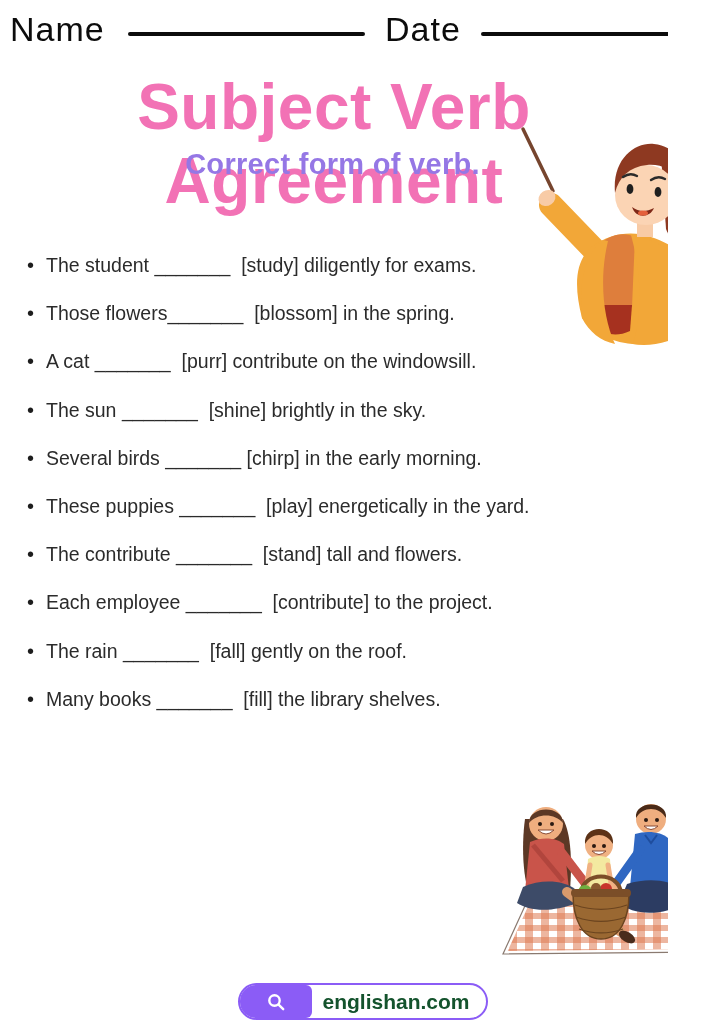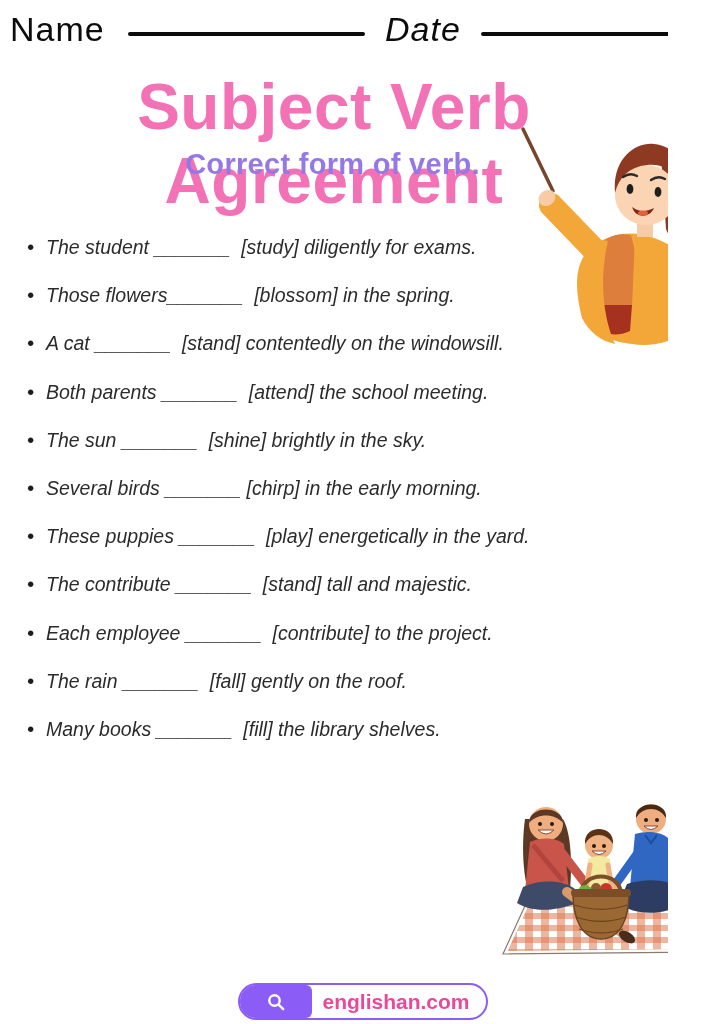--- a/index.html
+++ b/index.html
@@ -4,58 +4,58 @@
 <style>
   * { margin:0; padding:0; box-sizing:border-box; }
   html,body { background:#ffffff; }
   .page {
     position:relative; width:668px; height:1024px; background:#ffffff;
     font-family:"Liberation Sans", sans-serif; overflow:hidden;
   }
   
   .name-label { position:absolute; left:10px; top:10px; font-size:34px; color:#0c0c0c; letter-spacing:1px; }
   .name-line  { position:absolute; left:128px; top:32px; width:237px; height:4px; background:#0c0c0c; border-radius:2px; }
-  .date-label { position:absolute; left:385px; top:10px; font-size:34px; color:#0c0c0c; letter-spacing:1px;font-style:italic; }
+  .date-label { position:absolute; left:385px; top:10px; font-size:34px; color:#0c0c0c; letter-spacing:1px; }
   .date-line  { position:absolute; left:481px; top:32px; width:243px; height:4px; background:#0c0c0c; border-radius:2px; }
   
   .page-title {
     position:absolute; left:0; top:70px; width:100%; text-align:center;
     font-size:64px; font-weight:800; color:#F272B5; letter-spacing:0.5px;
   }
   .subtitle {
     position:absolute; left:85px; top:146px; width:495px; text-align:center;
     font-size:29px; font-weight:800; color:#9577E5; line-height:37px; letter-spacing:0.3px;
   }
   
   .teacher-wrap { position:absolute; left:513px; top:113px; width:200px; height:235px; }
   .picnic-wrap  { position:absolute; left:493px; top:793px; width:228px; height:172px; }
   
   .worksheet-list {
-    position:absolute; left:27px; top:223px; list-style:none; width:640px;font-style:italic;
+    position:absolute; left:27px; top:241px; list-style:none; width:640px;
   }
   .worksheet-list li {
     height:48.2px; line-height:48.2px; font-size:19.5px; color:#2b2b2b; white-space:pre;
   }
   .worksheet-list li::before {
     content:"\2022"; display:inline-block; width:19px; font-size:20px; color:#1d1d1d;
   }
   .blank { color:#2b2b2b; }
   
   .footer-bar {
     position:absolute; left:238px; top:983px; width:250px; height:37px;
     background:#ffffff; border:2px solid #8B5CF6; border-radius:19px;
     display:flex; align-items:center;
   }
   .footer-cap {
     width:72px; height:33px; margin:0; background:#8B5CF6;
     border-radius:16px 6px 6px 16px;
     display:flex; align-items:center; justify-content:center;
   }
   .footer-site {
-    flex:1; text-align:center; font-size:21px; font-weight:700; color:#ec4899;
+    flex:1; text-align:center; font-size:21px; font-weight:700; color:#14532d;
     padding-right:6px;
   }
 </style>
 </head>
 <body>
 
 <div class="page">
 
   <div class="name-label">Name</div>
   <div class="name-line"></div>
@@ -87,26 +87,25 @@
       <ellipse cx="117" cy="76" rx="3.4" ry="5" fill="#1F1F1F"></ellipse>
       <ellipse cx="145" cy="79" rx="3.4" ry="5" fill="#1F1F1F"></ellipse>
       <path d="M119,94 C123,106 137,105 141,95 C133,99 126,99 119,94 Z" fill="#7E2817"></path>
       <ellipse cx="130" cy="100" rx="5" ry="2.6" fill="#E4603B"></ellipse>
     </svg>
   </div>
 
   <ul class="worksheet-list">
     <li><span>The student </span><span class="blank">_______</span><span>  [study] diligently for exams.</span></li>
     <li><span>Those flowers</span><span class="blank">_______</span><span>  [blossom] in the spring.</span></li>
-    <li><span>A cat </span><span class="blank">_______</span><span>  [stand] contentedly on the windowsill.</span></li>
-    <li><span>Both parents </span><span class="blank">_______</span><span>  [attend] the school meeting.</span></li>
+    <li><span>A cat </span><span class="blank">_______</span><span>  [purr] contribute on the windowsill.</span></li>
     <li><span>The sun </span><span class="blank">_______</span><span>  [shine] brightly in the sky.</span></li>
     <li><span>Several birds </span><span class="blank">_______</span><span> [chirp] in the early morning.</span></li>
     <li><span>These puppies </span><span class="blank">_______</span><span>  [play] energetically in the yard.</span></li>
-    <li><span>The contribute </span><span class="blank">_______</span><span>  [stand] tall and majestic.</span></li>
+    <li><span>The contribute </span><span class="blank">_______</span><span>  [stand] tall and flowers.</span></li>
     <li><span>Each employee </span><span class="blank">_______</span><span>  [contribute] to the project.</span></li>
     <li><span>The rain </span><span class="blank">_______</span><span>  [fall] gently on the roof.</span></li>
     <li><span>Many books </span><span class="blank">_______</span><span>  [fill] the library shelves.</span></li>
   </ul>
 
   <div class="picnic-wrap">
     <svg width="228" height="172" viewBox="0 0 228 172">
       <defs>
         <clipPath id="blanketClip">
             <path d="M36,104 L184,106 L202,159 L10,161 Z"></path>

